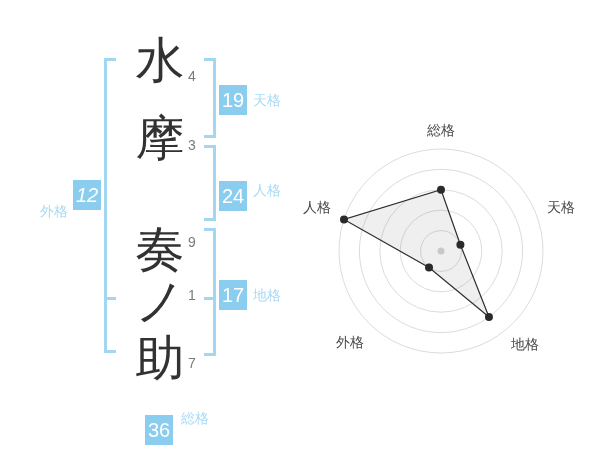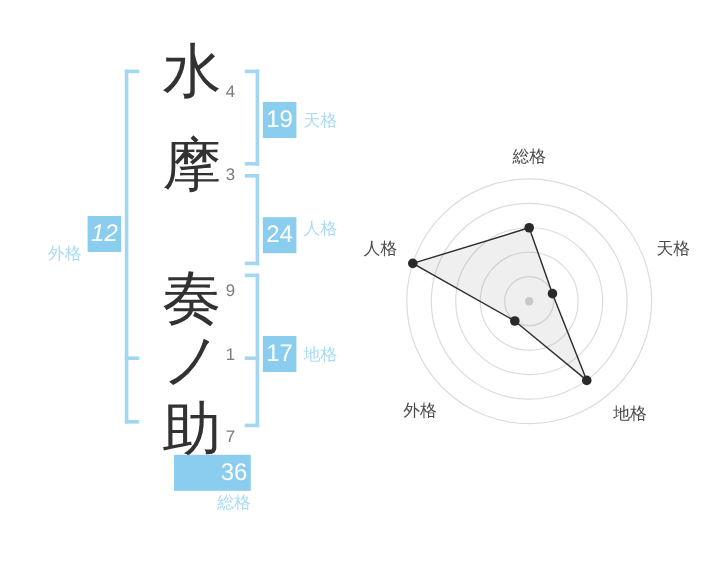--- a/index.html
+++ b/index.html
@@ -36,21 +36,21 @@
     position:absolute;width:28px;height:30px;background:var(--accent);
     color:#fff;font-size:20px;display:flex;align-items:center;justify-content:center;
   }
   .badge-label{
     position:absolute;font-size:14px;line-height:16px;color:var(--label);
   }
   .b-ten{left:219px;top:85px;}   .bl-ten{left:253px;top:92px;}
   .b-jin{left:219px;top:181px;}  .bl-jin{left:253px;top:182px;}
   .b-chi{left:219px;top:280px;}  .bl-chi{left:253px;top:287px;}
   .b-gai{left:73px;top:180px;font-style:italic;}   .bl-gai{left:38px;top:203px;width:30px;text-align:right;}
-  .b-sou{left:145px;top:379px;padding-left:36px;}  .bl-sou{left:181px;top:410px;}
+  .b-sou{left:145px;top:415px;}  .bl-sou{left:181px;top:410px;}
   
   .radar-wrap{position:absolute;left:300px;top:105px;width:300px;height:280px;}
 </style>
 </head>
 <body>
 
 <div class="stage">
 
   <div>
     <div class="name-char" style="top:35px">水</div>

